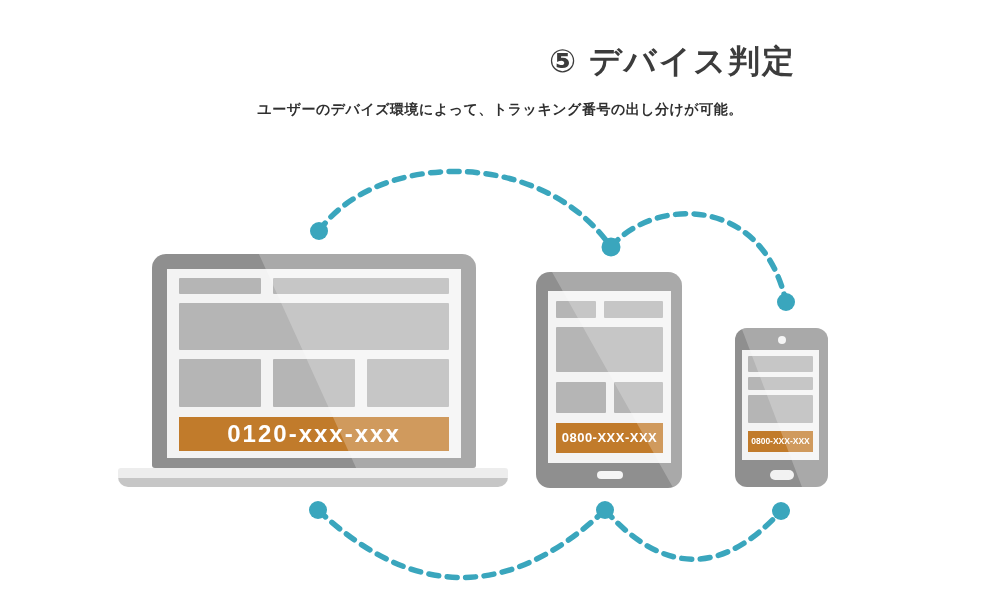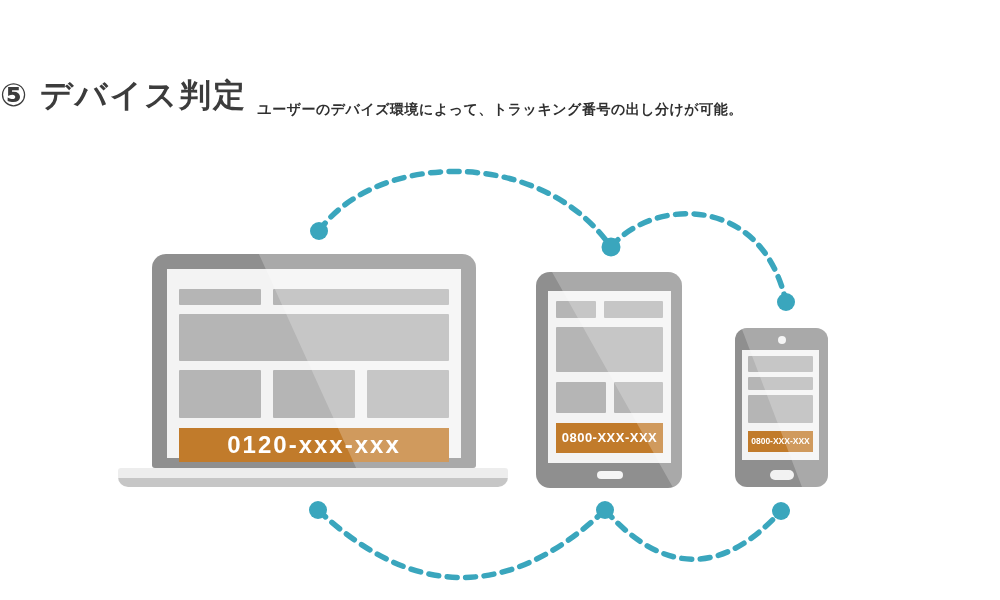--- a/index.html
+++ b/index.html
@@ -18,25 +18,24 @@
   body{font-family:"Liberation Sans","DejaVu Sans",sans-serif;}
   .stage{
     position:relative;
     width:1000px;height:600px;
     background:#ffffff;
     overflow:hidden;
   }
   
   .title{
     position:absolute;left:0;top:40px;width:796px;
-    text-align:left;
+    text-align:right;
     font-size:32px;font-weight:700;
     color:var(--title-color);
     letter-spacing:2px;
-    margin-top:34px;
   }
   .subtitle{
     position:absolute;left:0;top:101px;width:1000px;
     text-align:center;
     font-size:14px;font-weight:600;
     color:var(--text-color);
     letter-spacing:0.5px;
   }
   
   svg.network{position:absolute;left:0;top:0;}
@@ -66,21 +65,21 @@
   
   .laptop-bezel{
     position:absolute;left:152px;top:254px;width:324px;height:214px;
     background:var(--device-gray);
     border-radius:14px 14px 3px 3px;
     overflow:hidden;
   }
   .laptop-screen{
     position:absolute;left:15px;top:15px;width:294px;height:189px;
     background:var(--screen-white);
-    padding:20px 12px;
+    padding:9px 12px;
   }
   .lap-row1{display:flex;gap:12px;height:16px;}
   .lap-row1 .b-left{width:82px;}
   .lap-row1 .b-right{flex:1;}
   .lap-hero{height:47px;margin-top:9px;}
   .lap-row3{display:flex;gap:12px;height:48px;margin-top:9px;}
   .lap-row3 .blk{flex:1;}
   .laptop-screen .num-banner{
     margin-top:10px;height:34px;line-height:34px;
     font-size:24px;letter-spacing:2px;

